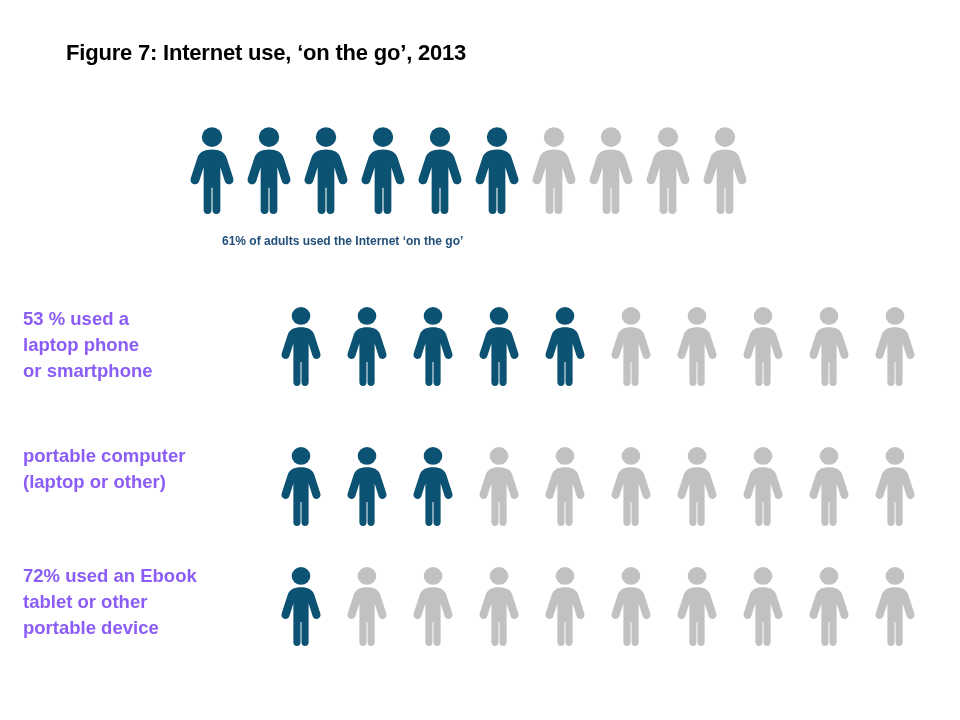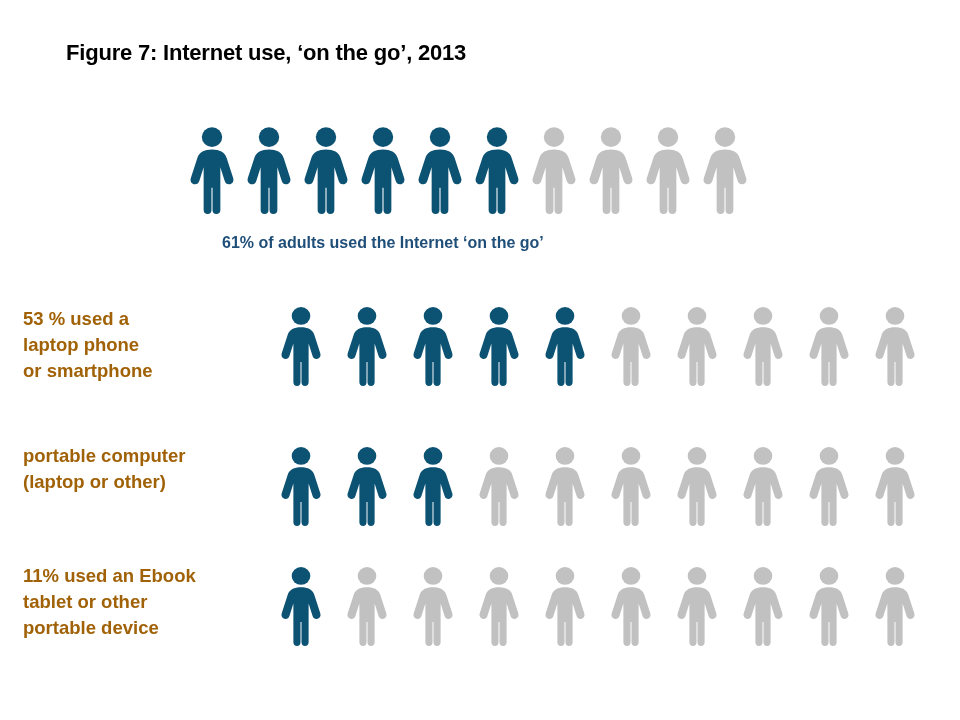--- a/index.html
+++ b/index.html
@@ -45,21 +45,21 @@
     left: 188px;
     top: 103px;
   }
   #row-total .picto { width: 48px; height: 111px; margin-right: 9px; }
   #row-total .picto:last-child { margin-right: 0; }
 
   #caption-total {
     position: absolute;
     left: 222px;
     top: 234px;
-    font-size: 16px;
+    font-size: 12px;
     font-weight: bold;
     color: #1F4E79;
     white-space: nowrap;
   }
 
   
   .sub-row { left: 274px; }
   .sub-row .picto { width: 54px; height: 81px; margin-right: 12px; }
   .sub-row .picto:last-child { margin-right: 0; }
 
@@ -67,21 +67,21 @@
   #row-portable { top: 445px; }
   #row-ebook    { top: 565px; }
 
   
   .row-label {
     position: absolute;
     left: 23px;
     width: 248px;
     font-size: 18.5px;
     font-weight: bold;
-    color: #a16207;
+    color: #8b5cf6;
     line-height: 26px;
   }
   #label-mobile   { top: 306px; }
   #label-portable { top: 443px; }
   #label-ebook    { top: 563px; }
 </style>
 </head>
 <body>
 
 <div id="figure-title">Figure 7: Internet use, ‘on the go’, 2013</div>
@@ -222,21 +222,21 @@
       <ellipse cx="27" cy="13.5" rx="11.5" ry="11" fill="#C1C1C1"></ellipse>
       <path d="M27 27.5 C18.5 27.5 12.5 30.5 10.5 37 L3.2 59.5 C2.2 62.8 3.6 65.6 6.5 66.4 C9.3 67.2 11.8 65.8 12.8 62.6 L17.6 47.5 L17.6 62.5 L17.6 95.5 C17.6 98.2 19.3 100 22.1 100 C24.8 100 26.4 98.2 26.4 95.5 L26.4 70.5 L27.6 70.5 L27.6 95.5 C27.6 98.2 29.2 100 31.9 100 C34.7 100 36.4 98.2 36.4 95.5 L36.4 62.5 L36.4 47.5 L41.2 62.6 C42.2 65.8 44.7 67.2 47.5 66.4 C50.4 65.6 51.8 62.8 50.8 59.5 L43.5 37 C41.5 30.5 35.5 27.5 27 27.5 Z" fill="#C1C1C1"></path>
     </svg>
     <svg class="picto" viewBox="0 0 54 100" preserveAspectRatio="xMidYMax meet">
       <ellipse cx="27" cy="13.5" rx="11.5" ry="11" fill="#C1C1C1"></ellipse>
       <path d="M27 27.5 C18.5 27.5 12.5 30.5 10.5 37 L3.2 59.5 C2.2 62.8 3.6 65.6 6.5 66.4 C9.3 67.2 11.8 65.8 12.8 62.6 L17.6 47.5 L17.6 62.5 L17.6 95.5 C17.6 98.2 19.3 100 22.1 100 C24.8 100 26.4 98.2 26.4 95.5 L26.4 70.5 L27.6 70.5 L27.6 95.5 C27.6 98.2 29.2 100 31.9 100 C34.7 100 36.4 98.2 36.4 95.5 L36.4 62.5 L36.4 47.5 L41.2 62.6 C42.2 65.8 44.7 67.2 47.5 66.4 C50.4 65.6 51.8 62.8 50.8 59.5 L43.5 37 C41.5 30.5 35.5 27.5 27 27.5 Z" fill="#C1C1C1"></path>
     </svg>
   </div>
 
 <div class="row-label" id="label-ebook">
-  <div>11%  used an Ebook</div>
+  <div>72%  used an Ebook</div>
   <div>tablet or other</div>
   <div>portable device</div>
 </div>
 
 <div class="picto-row sub-row" id="row-ebook">
     <svg class="picto" viewBox="0 0 54 100" preserveAspectRatio="xMidYMax meet">
       <ellipse cx="27" cy="13.5" rx="11.5" ry="11" fill="#0B5273"></ellipse>
       <path d="M27 27.5 C18.5 27.5 12.5 30.5 10.5 37 L3.2 59.5 C2.2 62.8 3.6 65.6 6.5 66.4 C9.3 67.2 11.8 65.8 12.8 62.6 L17.6 47.5 L17.6 62.5 L17.6 95.5 C17.6 98.2 19.3 100 22.1 100 C24.8 100 26.4 98.2 26.4 95.5 L26.4 70.5 L27.6 70.5 L27.6 95.5 C27.6 98.2 29.2 100 31.9 100 C34.7 100 36.4 98.2 36.4 95.5 L36.4 62.5 L36.4 47.5 L41.2 62.6 C42.2 65.8 44.7 67.2 47.5 66.4 C50.4 65.6 51.8 62.8 50.8 59.5 L43.5 37 C41.5 30.5 35.5 27.5 27 27.5 Z" fill="#0B5273"></path>
     </svg>
     <svg class="picto" viewBox="0 0 54 100" preserveAspectRatio="xMidYMax meet">

